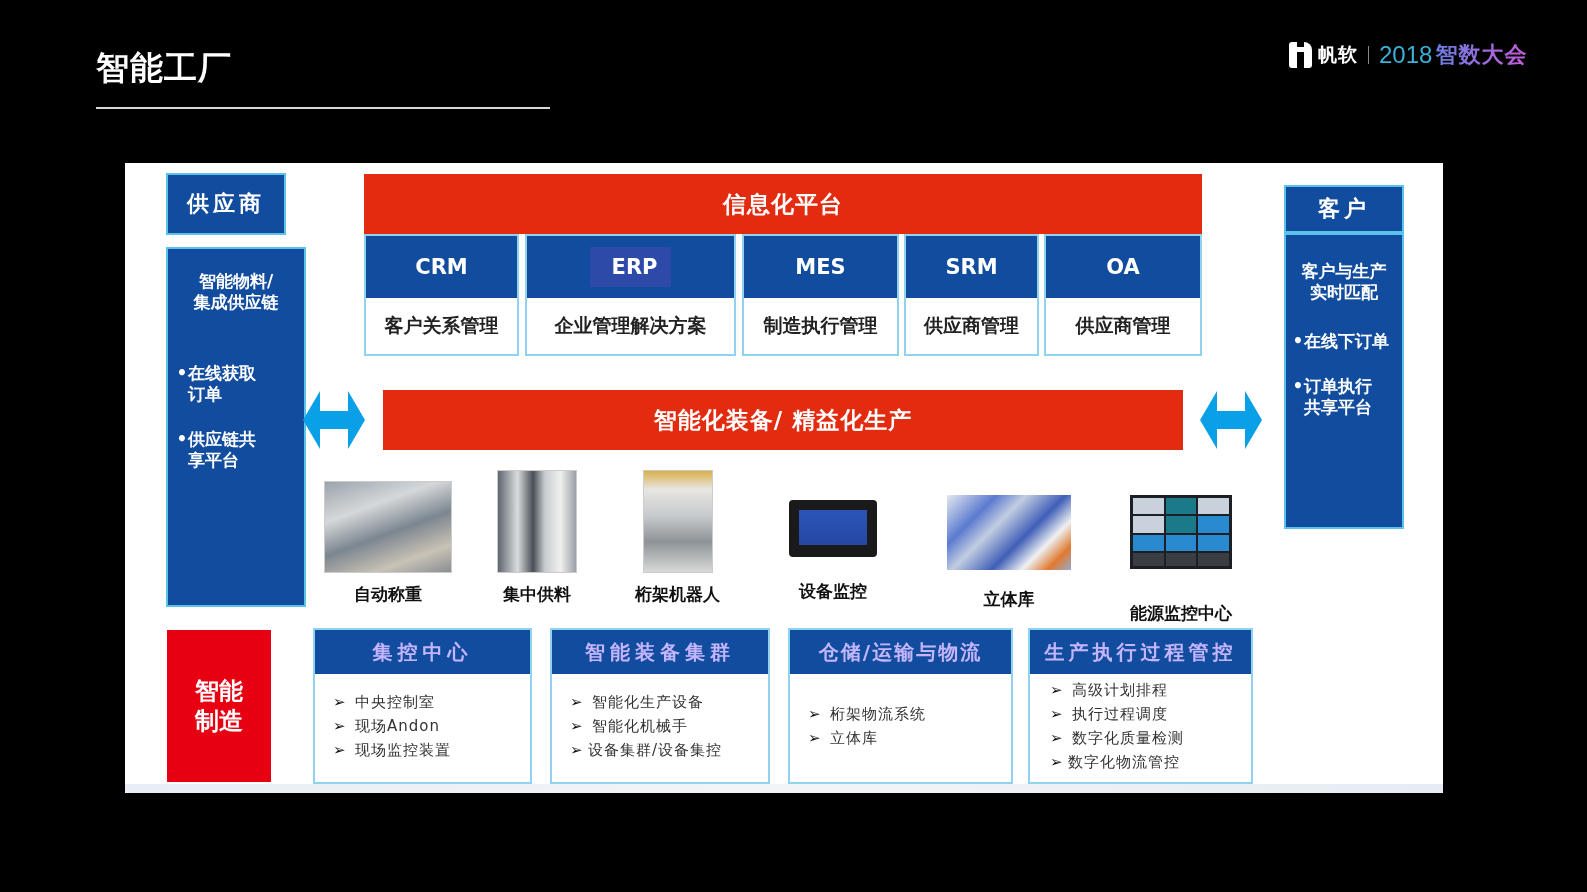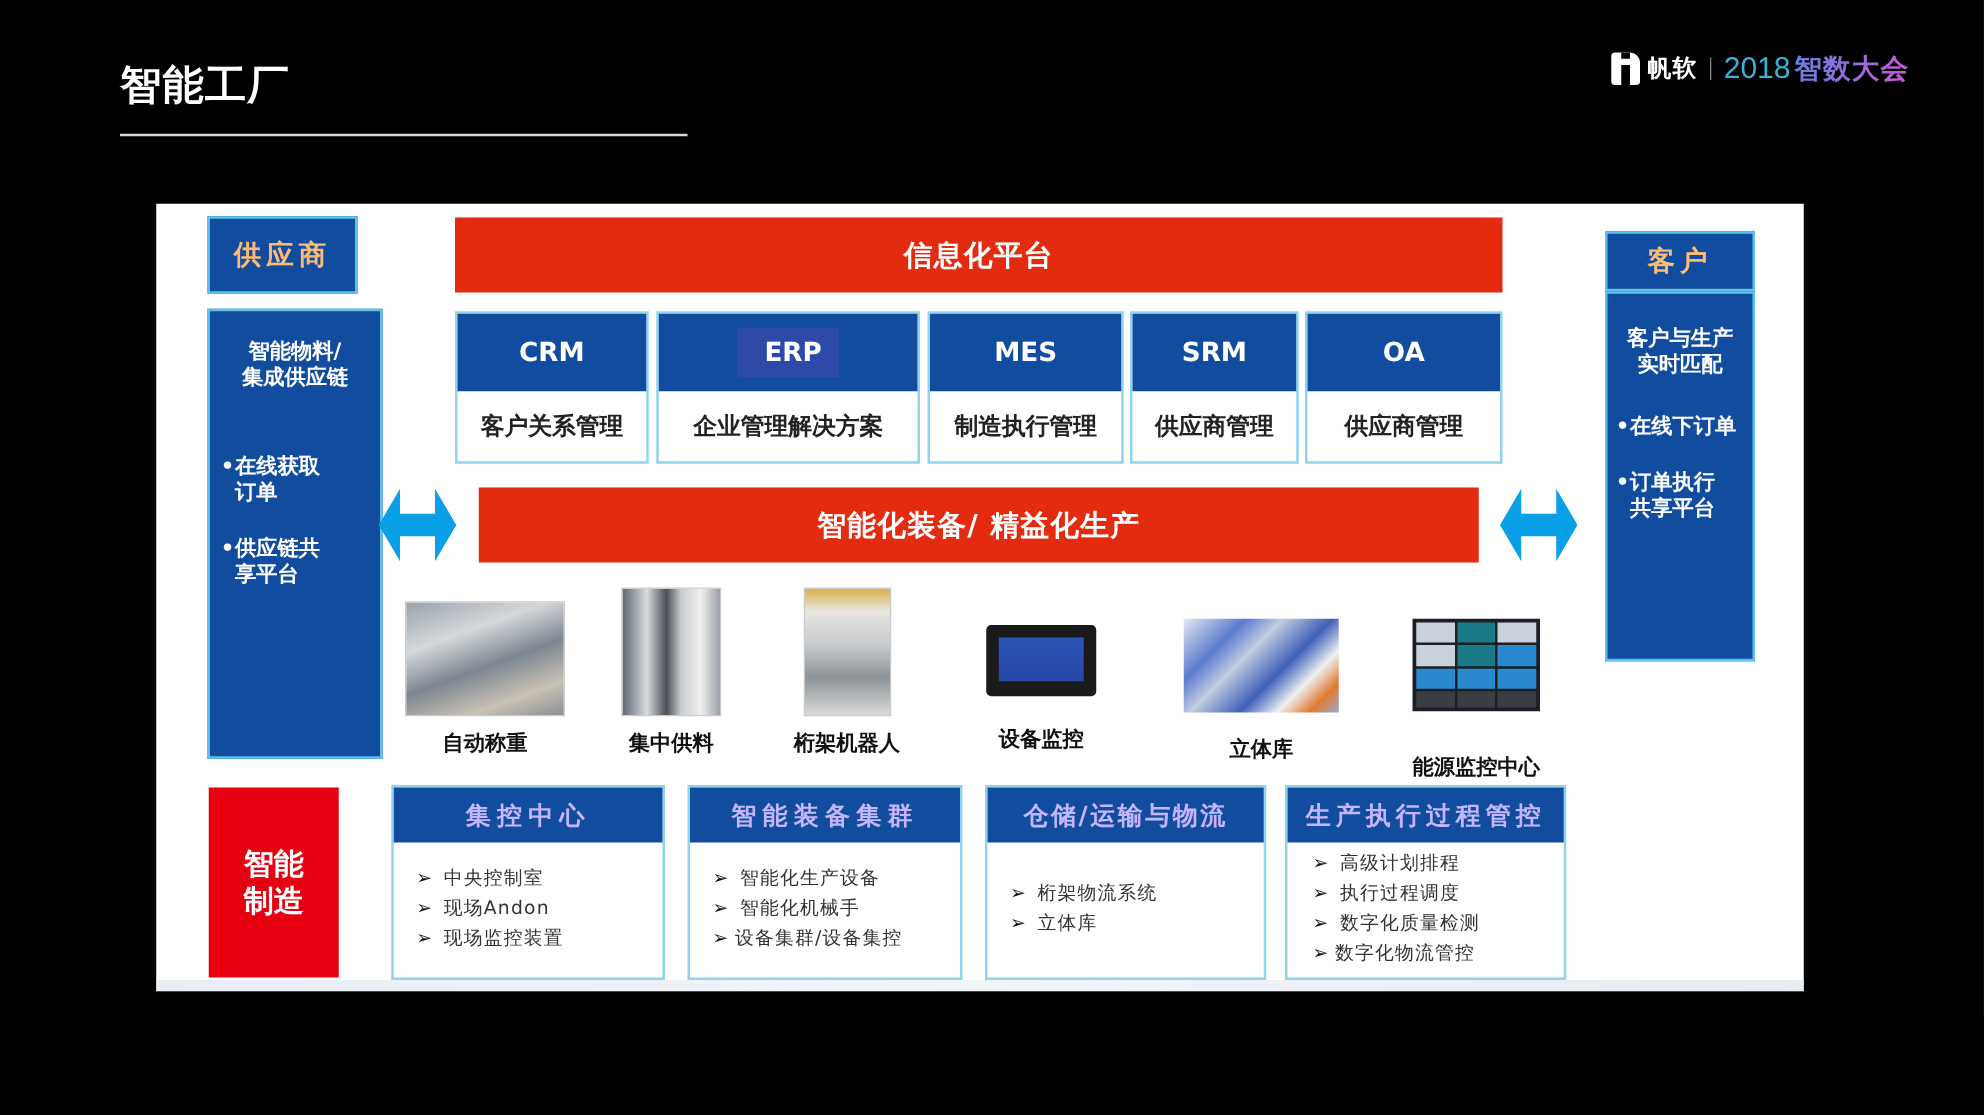--- a/index.html
+++ b/index.html
@@ -15,33 +15,33 @@
   .brand-logo .l2 { position: absolute; left: 8px; top: 10px; width: 7px; height: 16px; background: #000; }
   .brand-logo .l3 { position: absolute; left: 8px; top: 0; width: 7px; height: 5px; background: #000; }
   .brand-name { color: #fff; font-size: 19px; font-weight: bold; margin-right: 10px; letter-spacing: 1px; }
   .brand-sep { width: 1px; height: 18px; background: #888; margin-right: 10px; }
   .brand-year { color: #3bb0d8; font-size: 24px; margin-right: 3px; font-family: "Liberation Sans", sans-serif; }
   .brand-event { font-size: 22px; font-weight: bold; background: linear-gradient(90deg, #6a7fe0, #c45ad8); -webkit-background-clip: text; background-clip: text; color: transparent; letter-spacing: 1px; }
 
   .canvas { position: absolute; left: 125px; top: 163px; width: 1318px; height: 630px; background: #fff; overflow: hidden; }
   .canvas-footer { position: absolute; left: 0; bottom: 0; width: 100%; height: 9px; background: linear-gradient(90deg, #e8eef4, #f2f5f8, #e6ecf2); }
 
-  .blue { background: #114c9e; color: #fdba74; }
+  .blue { background: #114c9e; color: #ffffff; }
   .red { background: #e32b10; color: #fff; }
   .cyan-border { border: 2px solid #5bc3ea; }
 
   .side-head { position: absolute; display: flex; align-items: center; justify-content: center; font-size: 22px; font-weight: bold; letter-spacing: 4px; }
   .side-body { position: absolute; color: #fff; font-weight: bold; font-size: 17px; line-height: 21px; }
   .side-body .para { text-align: center; margin-bottom: 26px; }
   .side-body .bullet { display: flex; margin-bottom: 24px; }
   .side-body .dot { width: 12px; flex: none; text-align: center; }
 
   .platform-bar { position: absolute; display: flex; align-items: center; justify-content: center; font-size: 23px; font-weight: bold; letter-spacing: 1px; }
 
-  .sys-card { position: absolute; top: 86px; height: 122px; border: 2px solid #8fd3ef; background: #fff; }
+  .sys-card { position: absolute; top: 71px; height: 122px; border: 2px solid #8fd3ef; background: #fff; }
   .sys-card .top { height: 62px; background: #114c9e; display: flex; align-items: center; justify-content: center; }
   .sys-card .top span { color: #fff; font-size: 21px; font-weight: bold; padding: 8px 14px; }
   .sys-card .top span.hl { background: #2e4aa8; padding-left: 22px; }
   .sys-card .bot { height: 56px; display: flex; align-items: center; justify-content: center; font-size: 19px; font-family: "DejaVu Serif", serif; font-weight: bold; color: #222; }
 
   .arrow { position: absolute; width: 62px; height: 58px; }
 
   .equip { position: absolute; display: flex; flex-direction: column; align-items: center; }
   .equip .photo { border: 1px solid #ccc; }
   .equip .label { margin-top: 10px; font-size: 17px; font-weight: bold; color: #111; white-space: nowrap; }

